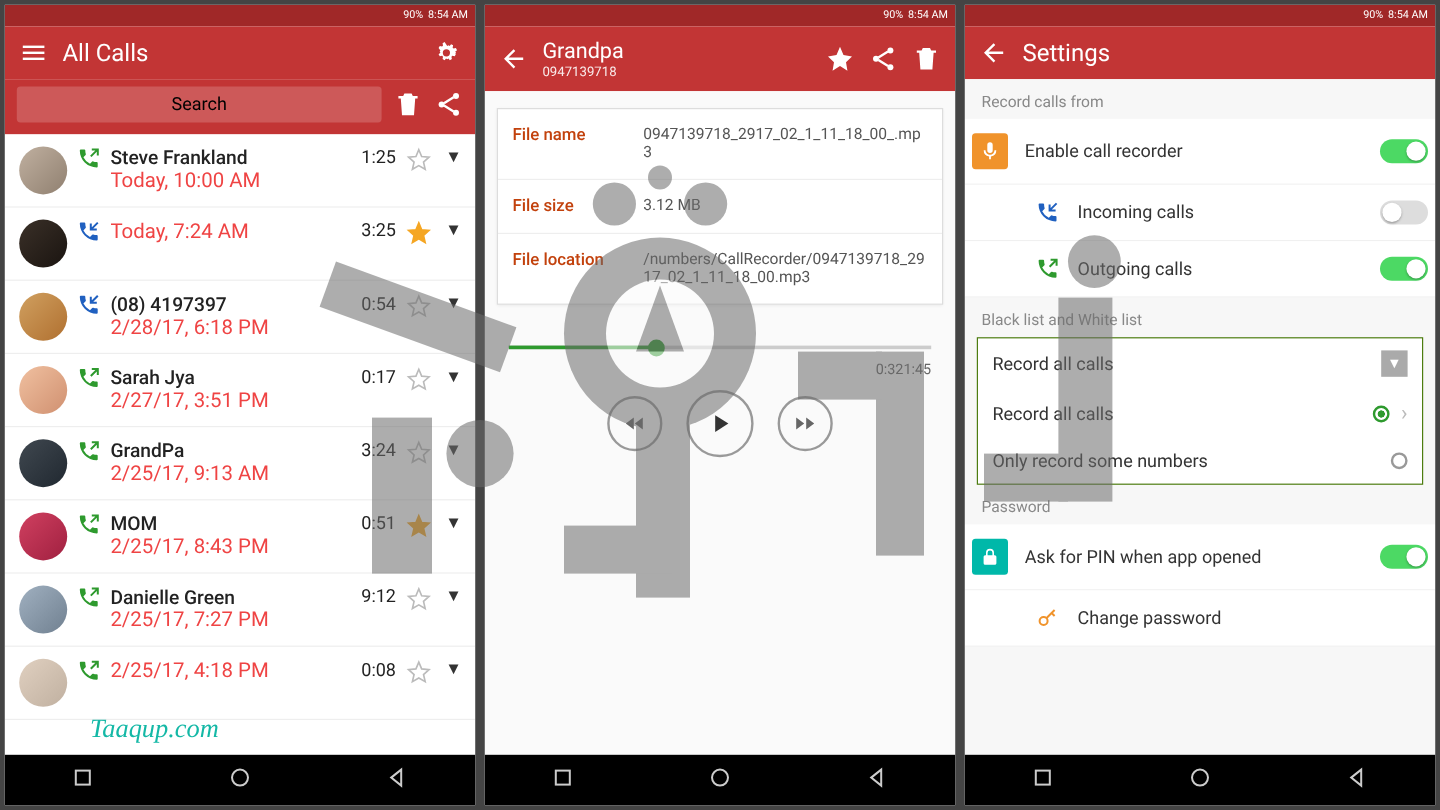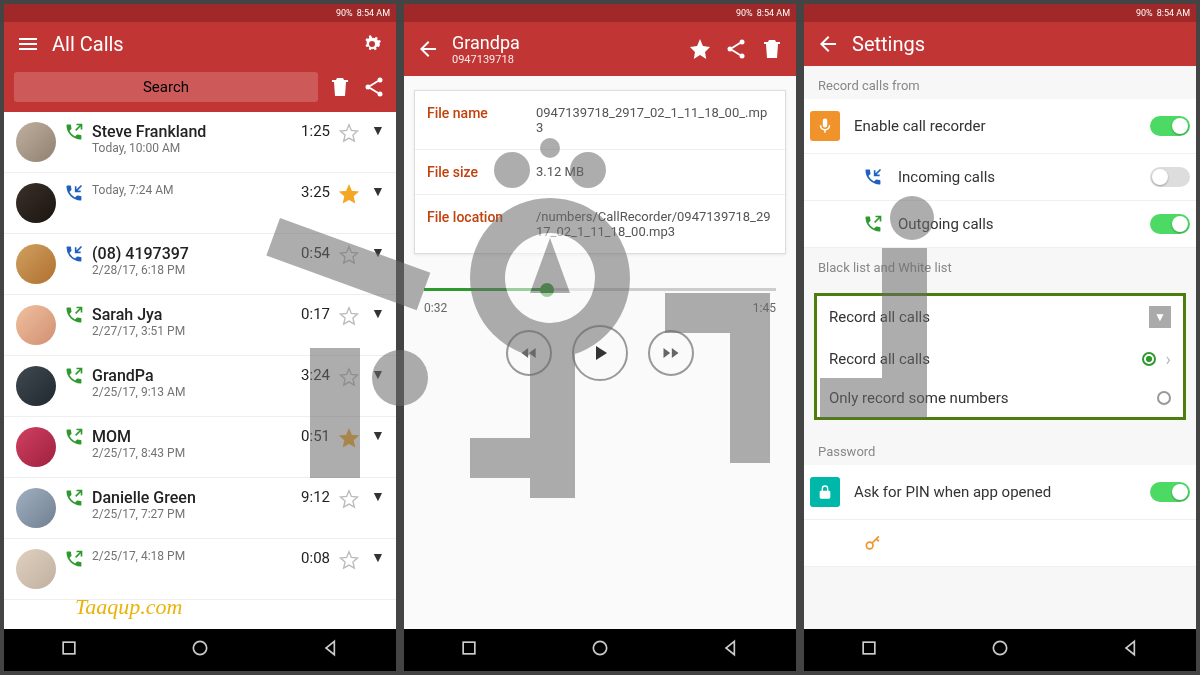--- a/index.html
+++ b/index.html
@@ -21,62 +21,62 @@
 .avatar.a3{background:linear-gradient(135deg,#d0a060,#b07030);}
 .avatar.a4{background:linear-gradient(135deg,#f0c0a0,#d09070);}
 .avatar.a5{background:linear-gradient(135deg,#404850,#202830);}
 .avatar.a6{background:linear-gradient(135deg,#d04060,#a02040);}
 .avatar.a7{background:linear-gradient(135deg,#a0b0c0,#708090);}
 .avatar.a8{background:linear-gradient(135deg,#e0d0c0,#c0b0a0);}
 .calltype { width: 20px; height: 20px; flex-shrink: 0; }
 .calltype svg { width: 100%; height: 100%; }
 .call-body { flex: 1; min-width: 0; }
 .call-name { font-size: 16px; color: #222; font-weight: 500; }
-.call-date { font-size: 12px; color: #737373; }
+.call-date { font-size: 17px; color: #ef4444; }
 .call-dur { font-size: 15px; color: #222; width: 40px; text-align: right; }
 .star { width: 22px; height: 22px; flex-shrink: 0; }
 .star svg { width: 100%; height: 100%; }
 .chev { width: 20px; color: #333; font-size: 14px; text-align: center; }
 .detail-card { margin: 14px 10px; background: #fff; border: 1px solid #ddd; box-shadow: 0 1px 3px rgba(0,0,0,0.08); padding: 0; }
 .detail-row { display: flex; padding: 14px 12px; border-bottom: 1px solid #eee; gap: 14px; }
 .detail-row:last-child { border-bottom: none; }
 .detail-label { width: 95px; font-size: 14px; color: #c2410c; font-weight: 500; flex-shrink: 0; }
 .detail-value { font-size: 13px; color: #555; word-break: break-all; }
 .player { padding: 10px 20px 20px; }
 .track { position: relative; height: 3px; background: #ccc; margin: 10px 0; }
 .track-fill { position: absolute; left: 0; top: 0; height: 100%; width: 35%; background: #2e9a2e; }
 .track-thumb { position: absolute; left: 35%; top: 50%; width: 14px; height: 14px; background: #2e9a2e; border-radius: 50%; transform: translate(-50%,-50%); }
-.times { display: flex; justify-content: space-between; font-size: 12px; color: #666; margin-bottom: 10px; }
+.times { display: flex; justify-content: flex-end; font-size: 12px; color: #666; margin-bottom: 10px; }
 .controls { display: flex; justify-content: center; gap: 20px; align-items: center; }
 .pbtn { width: 46px; height: 46px; border: 2px solid #999; border-radius: 50%; display: flex; align-items: center; justify-content: center; cursor: pointer; color: #666; }
 .pbtn.play { width: 56px; height: 56px; color: #333; }
 .settings-body { flex: 1; background: #f7f7f7; overflow-y: auto; }
 .section-title { padding: 12px 14px 6px; font-size: 13px; color: #888; }
 .set-row { background: #fff; display: flex; align-items: center; padding: 12px 6px; gap: 14px; border-bottom: 1px solid #f0f0f0; }
 .set-row.indent { padding-left: 58px; }
 .set-icon { width: 30px; height: 30px; border-radius: 3px; display: flex; align-items: center; justify-content: center; flex-shrink: 0; }
 .set-icon.orange { background: #f0932b; }
 .set-icon.teal { background: #00b8a9; }
 .set-icon.small { width: 22px; height: 22px; }
 .set-label { flex: 1; font-size: 15px; color: #333; }
 .toggle { width: 40px; height: 20px; border-radius: 10px; position: relative; cursor: pointer; }
 .toggle.on { background: #4cd964; }
 .toggle.off { background: #ddd; }
 .toggle::after { content: ''; position: absolute; width: 16px; height: 16px; border-radius: 50%; background: #fff; top: 2px; box-shadow: 0 1px 2px rgba(0,0,0,0.3); }
 .toggle.on::after { right: 2px; }
 .toggle.off::after { left: 2px; }
-.dropdown { background: #fff; margin: 12px 10px; border: 3px solid #4d7c0f; }
+.dropdown { background: #fff; margin: 0 10px; border: 1px solid #4d7c0f; }
 .drop-head { display: flex; align-items: center; padding: 10px 12px; }
 .drop-head .arrow { width: 22px; height: 22px; background: #aaa; color: #fff; display: flex; align-items: center; justify-content: center; font-size: 12px; }
 .drop-opt { display: flex; align-items: center; padding: 10px 12px; gap: 10px; }
 .radio { width: 14px; height: 14px; border: 2px solid #999; border-radius: 50%; flex-shrink: 0; }
 .radio.green { border-color: #2e9a2e; background: radial-gradient(circle,#2e9a2e 0 40%,#fff 45%); }
 .navbar { background: #000; height: 42px; display: flex; justify-content: space-around; align-items: center; }
 .navbar .nbtn { color: #fff; opacity: 0.8; }
-.watermark { position: absolute; left: 75px; bottom: 55px; font-family: Georgia, serif; font-size: 22px; color: #eab308; font-style: italic; z-index: 100; pointer-events: none; }
+.watermark { position: absolute; left: 75px; bottom: 55px; font-family: Georgia, serif; font-size: 22px; color: #14b8a6; font-style: italic; z-index: 100; pointer-events: none; }
 .overlay-ink { position: absolute; top: 50%; left: 50%; transform: translate(-50%,-55%); z-index: 99; pointer-events: none; opacity: 0.55; }
 </style>
 </head>
 <body>
 
 <div class="phone">
   <div class="statusbar">
     <span>90%</span>
     <span>8:54 AM</span>
   </div>
@@ -413,20 +413,21 @@
       <div class="set-label">Ask for PIN when app opened</div>
       <div class="toggle on"></div>
     </div>
     <div class="set-row indent">
       <div class="set-icon small">
           <svg width="20" height="20" viewBox="0 0 24 24" fill="none" stroke="#f0932b" stroke-width="2">
             <circle cx="8" cy="15" r="4"></circle>
             <path d="M11 12l8-8M16 7l3 3"></path>
           </svg>
         </div>
+      <div class="set-label">Change password</div>
     </div>
   </div>
   <div class="navbar">
     <div class="nbtn"><svg width="20" height="20" viewBox="0 0 24 24" fill="none" stroke="#fff" stroke-width="2">
           <rect x="5" y="5" width="14" height="14"></rect>
         </svg></div>
     <div class="nbtn"><svg width="20" height="20" viewBox="0 0 24 24" fill="none" stroke="#fff" stroke-width="2">
           <circle cx="12" cy="12" r="8"></circle>
         </svg></div>
     <div class="nbtn"><svg width="20" height="20" viewBox="0 0 24 24" fill="none" stroke="#fff" stroke-width="2">

